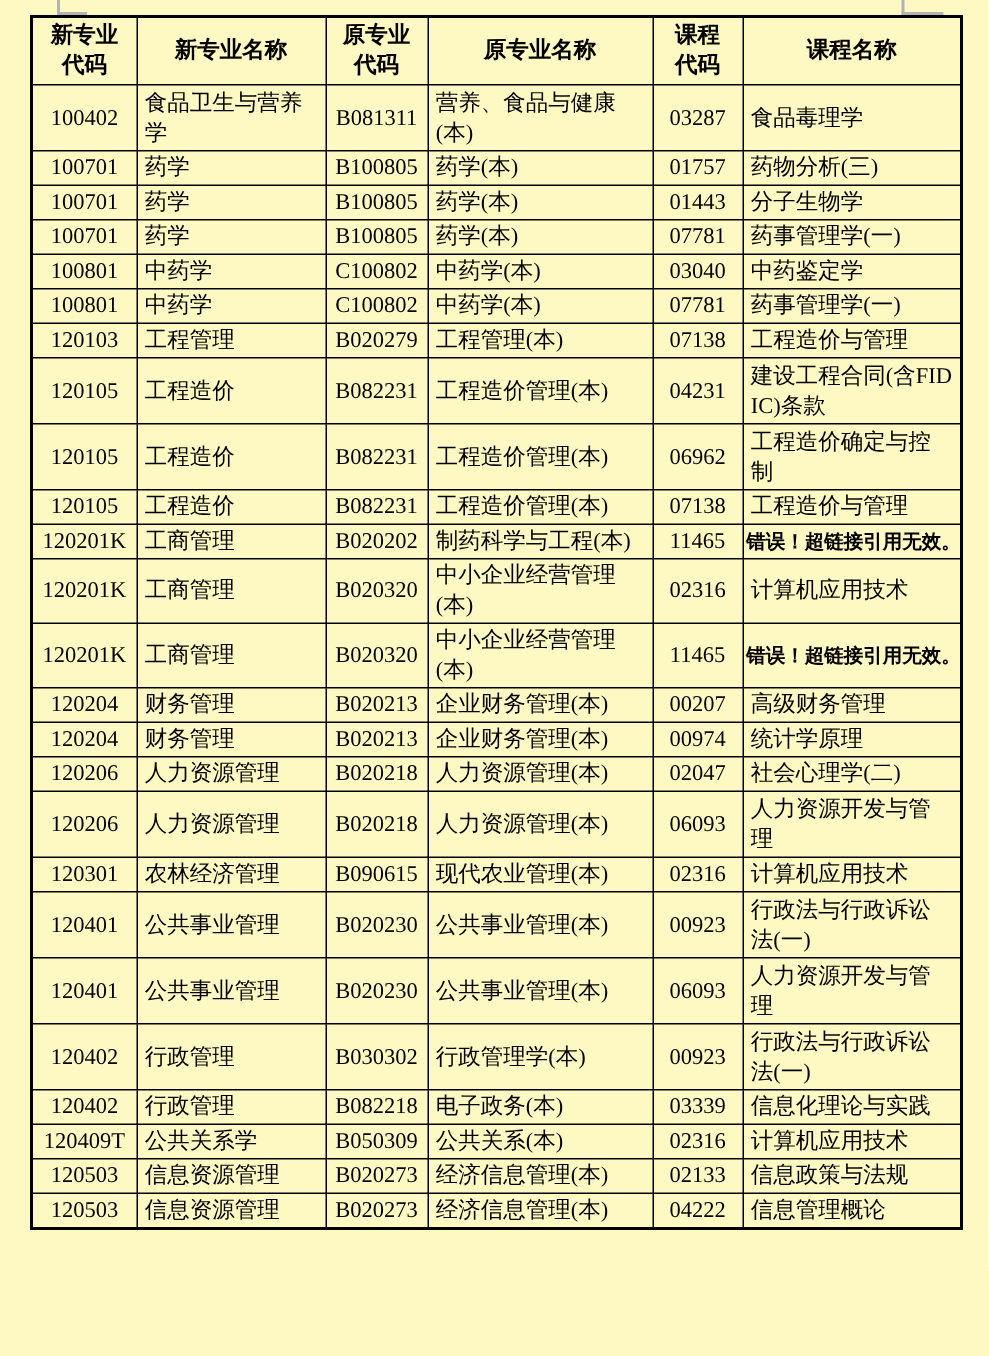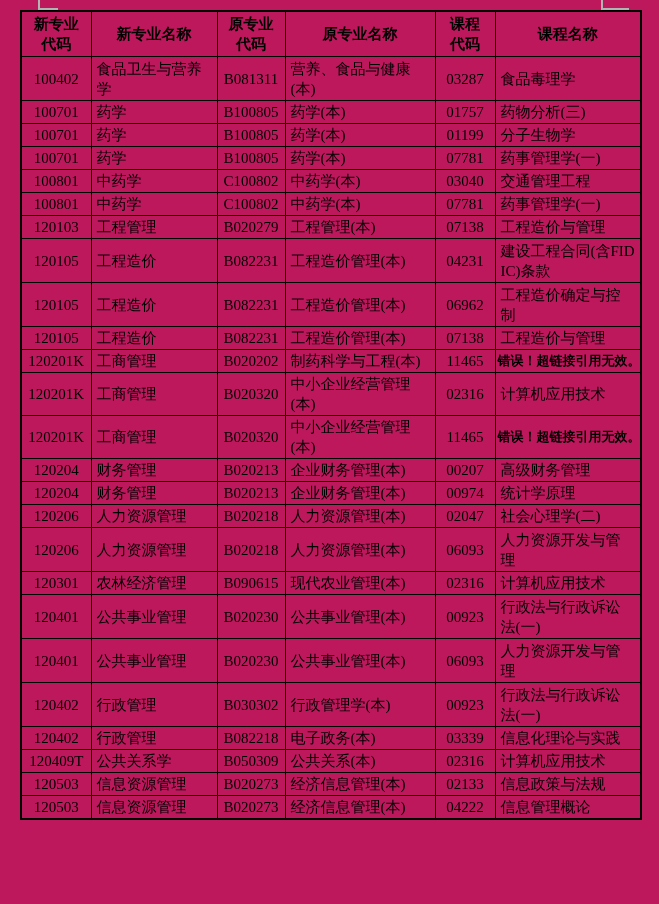--- a/index.html
+++ b/index.html
@@ -8,21 +8,21 @@
     width: 659px;
     height: 904px;
     background: #ffffff;
     overflow: hidden;
     font-family: "Liberation Serif", "DejaVu Serif", serif;
   }
   .page {
     position: relative;
     width: 659px;
     height: 904px;
-    background: #be185d;
+    background: #fef9c3;
   }
   
   .margin-mark {
     position: absolute;
     top: 0;
     height: 8px;
     border-left: 2px solid #b3b3b3;
     border-bottom: 2px solid #b3b3b3;
   }
   .margin-mark.left  { left: 38px;  width: 18px; }
@@ -110,38 +110,38 @@
           <td class="code">B100805</td>
           <td>药学(本)</td>
           <td class="code">01757</td>
           <td>药物分析(三)</td>
         </tr>
         <tr>
           <td class="code">100701</td>
           <td>药学</td>
           <td class="code">B100805</td>
           <td>药学(本)</td>
-          <td class="code">01199</td>
+          <td class="code">01443</td>
           <td>分子生物学</td>
         </tr>
         <tr>
           <td class="code">100701</td>
           <td>药学</td>
           <td class="code">B100805</td>
           <td>药学(本)</td>
           <td class="code">07781</td>
           <td>药事管理学(一)</td>
         </tr>
         <tr>
           <td class="code">100801</td>
           <td>中药学</td>
           <td class="code">C100802</td>
           <td>中药学(本)</td>
           <td class="code">03040</td>
-          <td>交通管理工程</td>
+          <td>中药鉴定学</td>
         </tr>
         <tr>
           <td class="code">100801</td>
           <td>中药学</td>
           <td class="code">C100802</td>
           <td>中药学(本)</td>
           <td class="code">07781</td>
           <td>药事管理学(一)</td>
         </tr>
         <tr>

